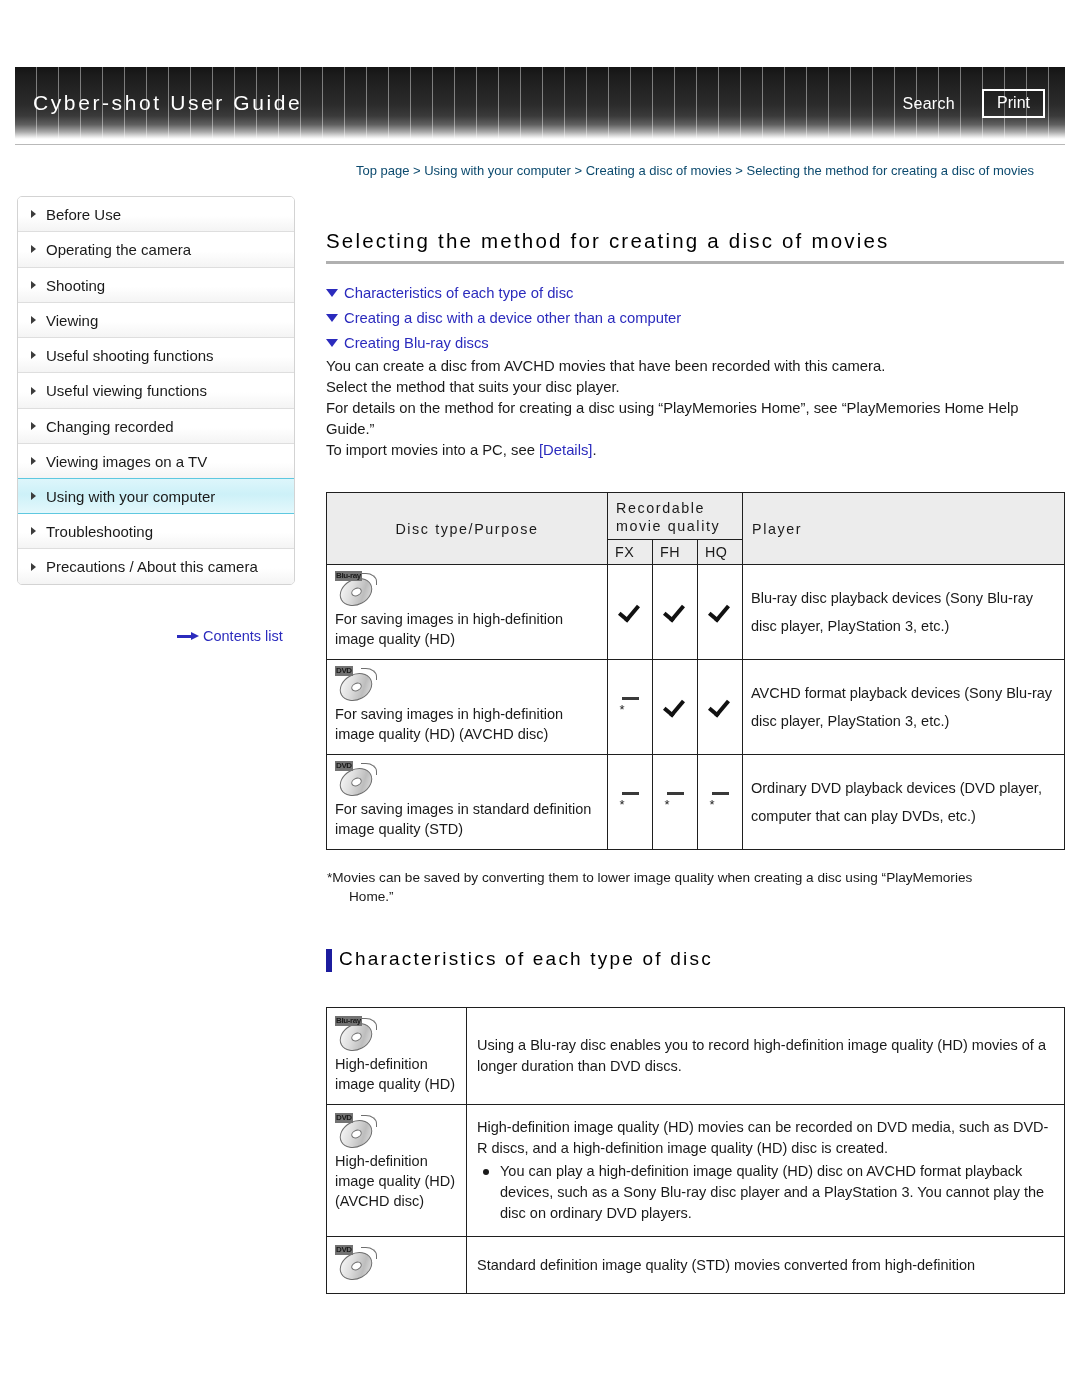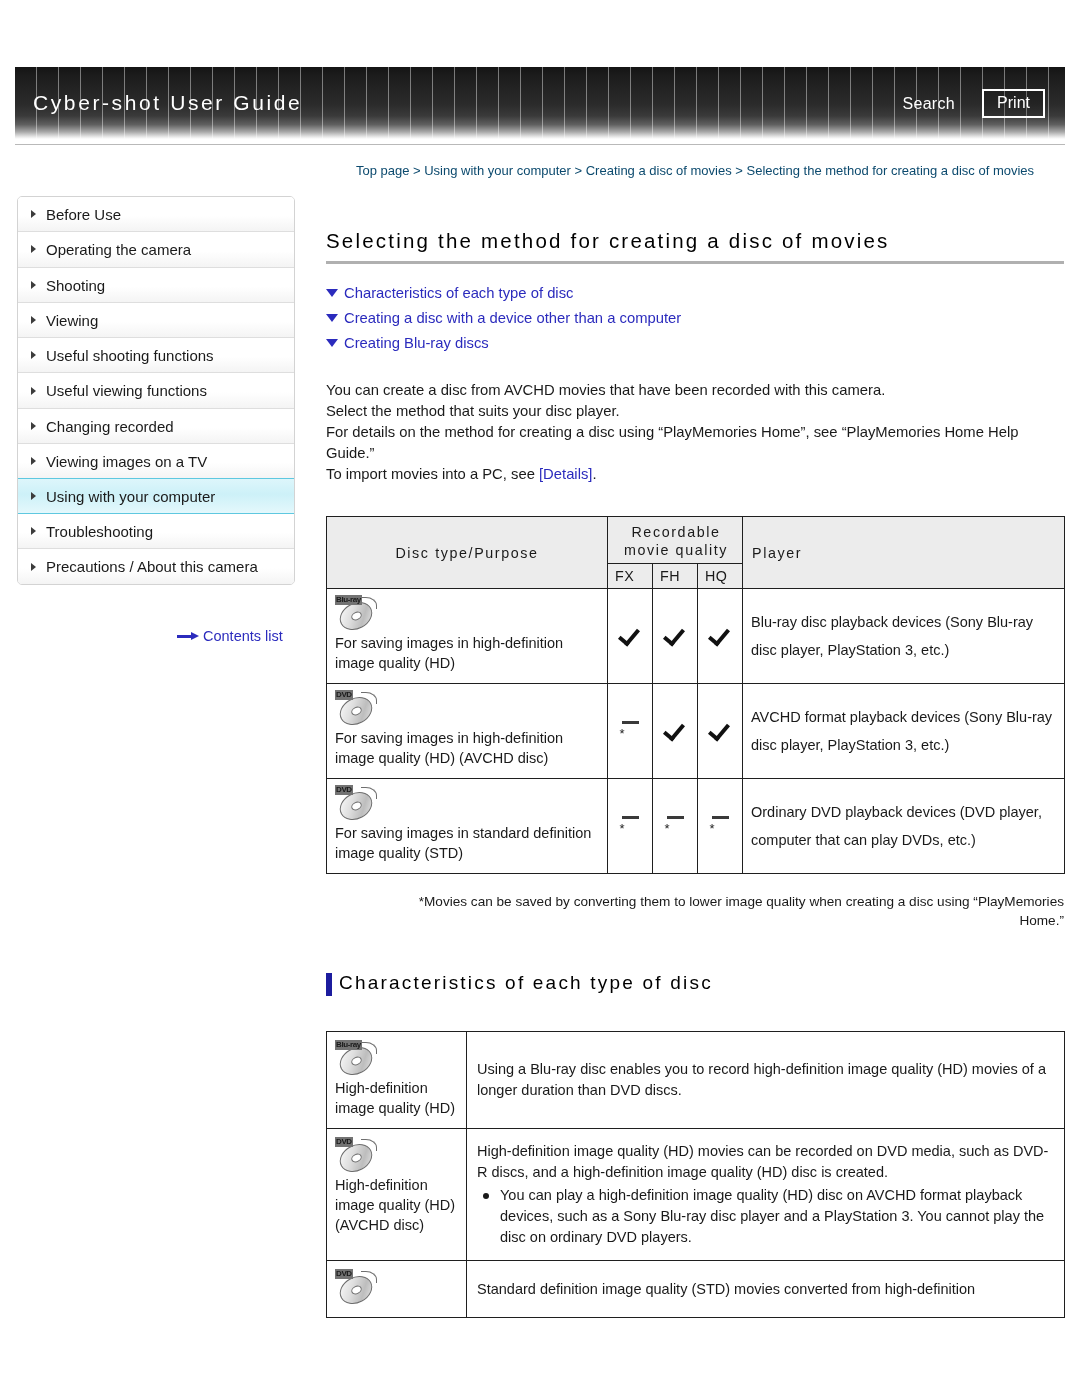--- a/index.html
+++ b/index.html
@@ -196,21 +196,21 @@
     width: 0; height: 0;
     border-top: 8px solid #2b2bbd;
     border-left: 6px solid transparent;
     border-right: 6px solid transparent;
     margin-right: 6px;
     vertical-align: 1px;
   }
   #anchors { margin-top: 17px; }
 
   #intro {
-    margin-top: 25px;
+    margin-top: 1px;
     font-size: 14.8px;
     line-height: 20.8px;
     color: #1a1a1a;
   }
   #intro .lnk { color: #2b2bbd; cursor: pointer; }
 
   
   table.doc {
     border-collapse: collapse;
     width: 738px;
@@ -225,21 +225,21 @@
   }
   #table1 { margin-top: 32px; }
   #table1 .hdr {
     background: #ececec;
     letter-spacing: 1.6px;
     font-size: 14.3px;
     padding: 8px 7px;
     vertical-align: middle;
   }
   #table1 .hdr.rq {
-    text-align: center;
+    text-align: left;
     line-height: 18px;
     padding: 6px 6px 4px 8px;
     vertical-align: top;
   }
   #table1 .hdr.sub {
     text-align: left;
     padding: 4px 0 4px 7px;
     letter-spacing: 0.4px;
     vertical-align: middle;
   }
@@ -336,21 +336,20 @@
     border-radius: 0 70% 0 0;
     z-index: 2;
   }
 
   #footnote {
     margin-top: 18px;
     font-size: 13.6px;
     line-height: 19px;
     color: #1a1a1a;
     padding-left: 1px;
-    text-align: right;
   }
   #footnote .cont { display: block; padding-left: 22px; }
 
   #section-heading {
     margin-top: 42px;
     position: relative;
     padding-left: 13px;
     font-size: 19px;
     letter-spacing: 2.2px;
     color: #000000;

